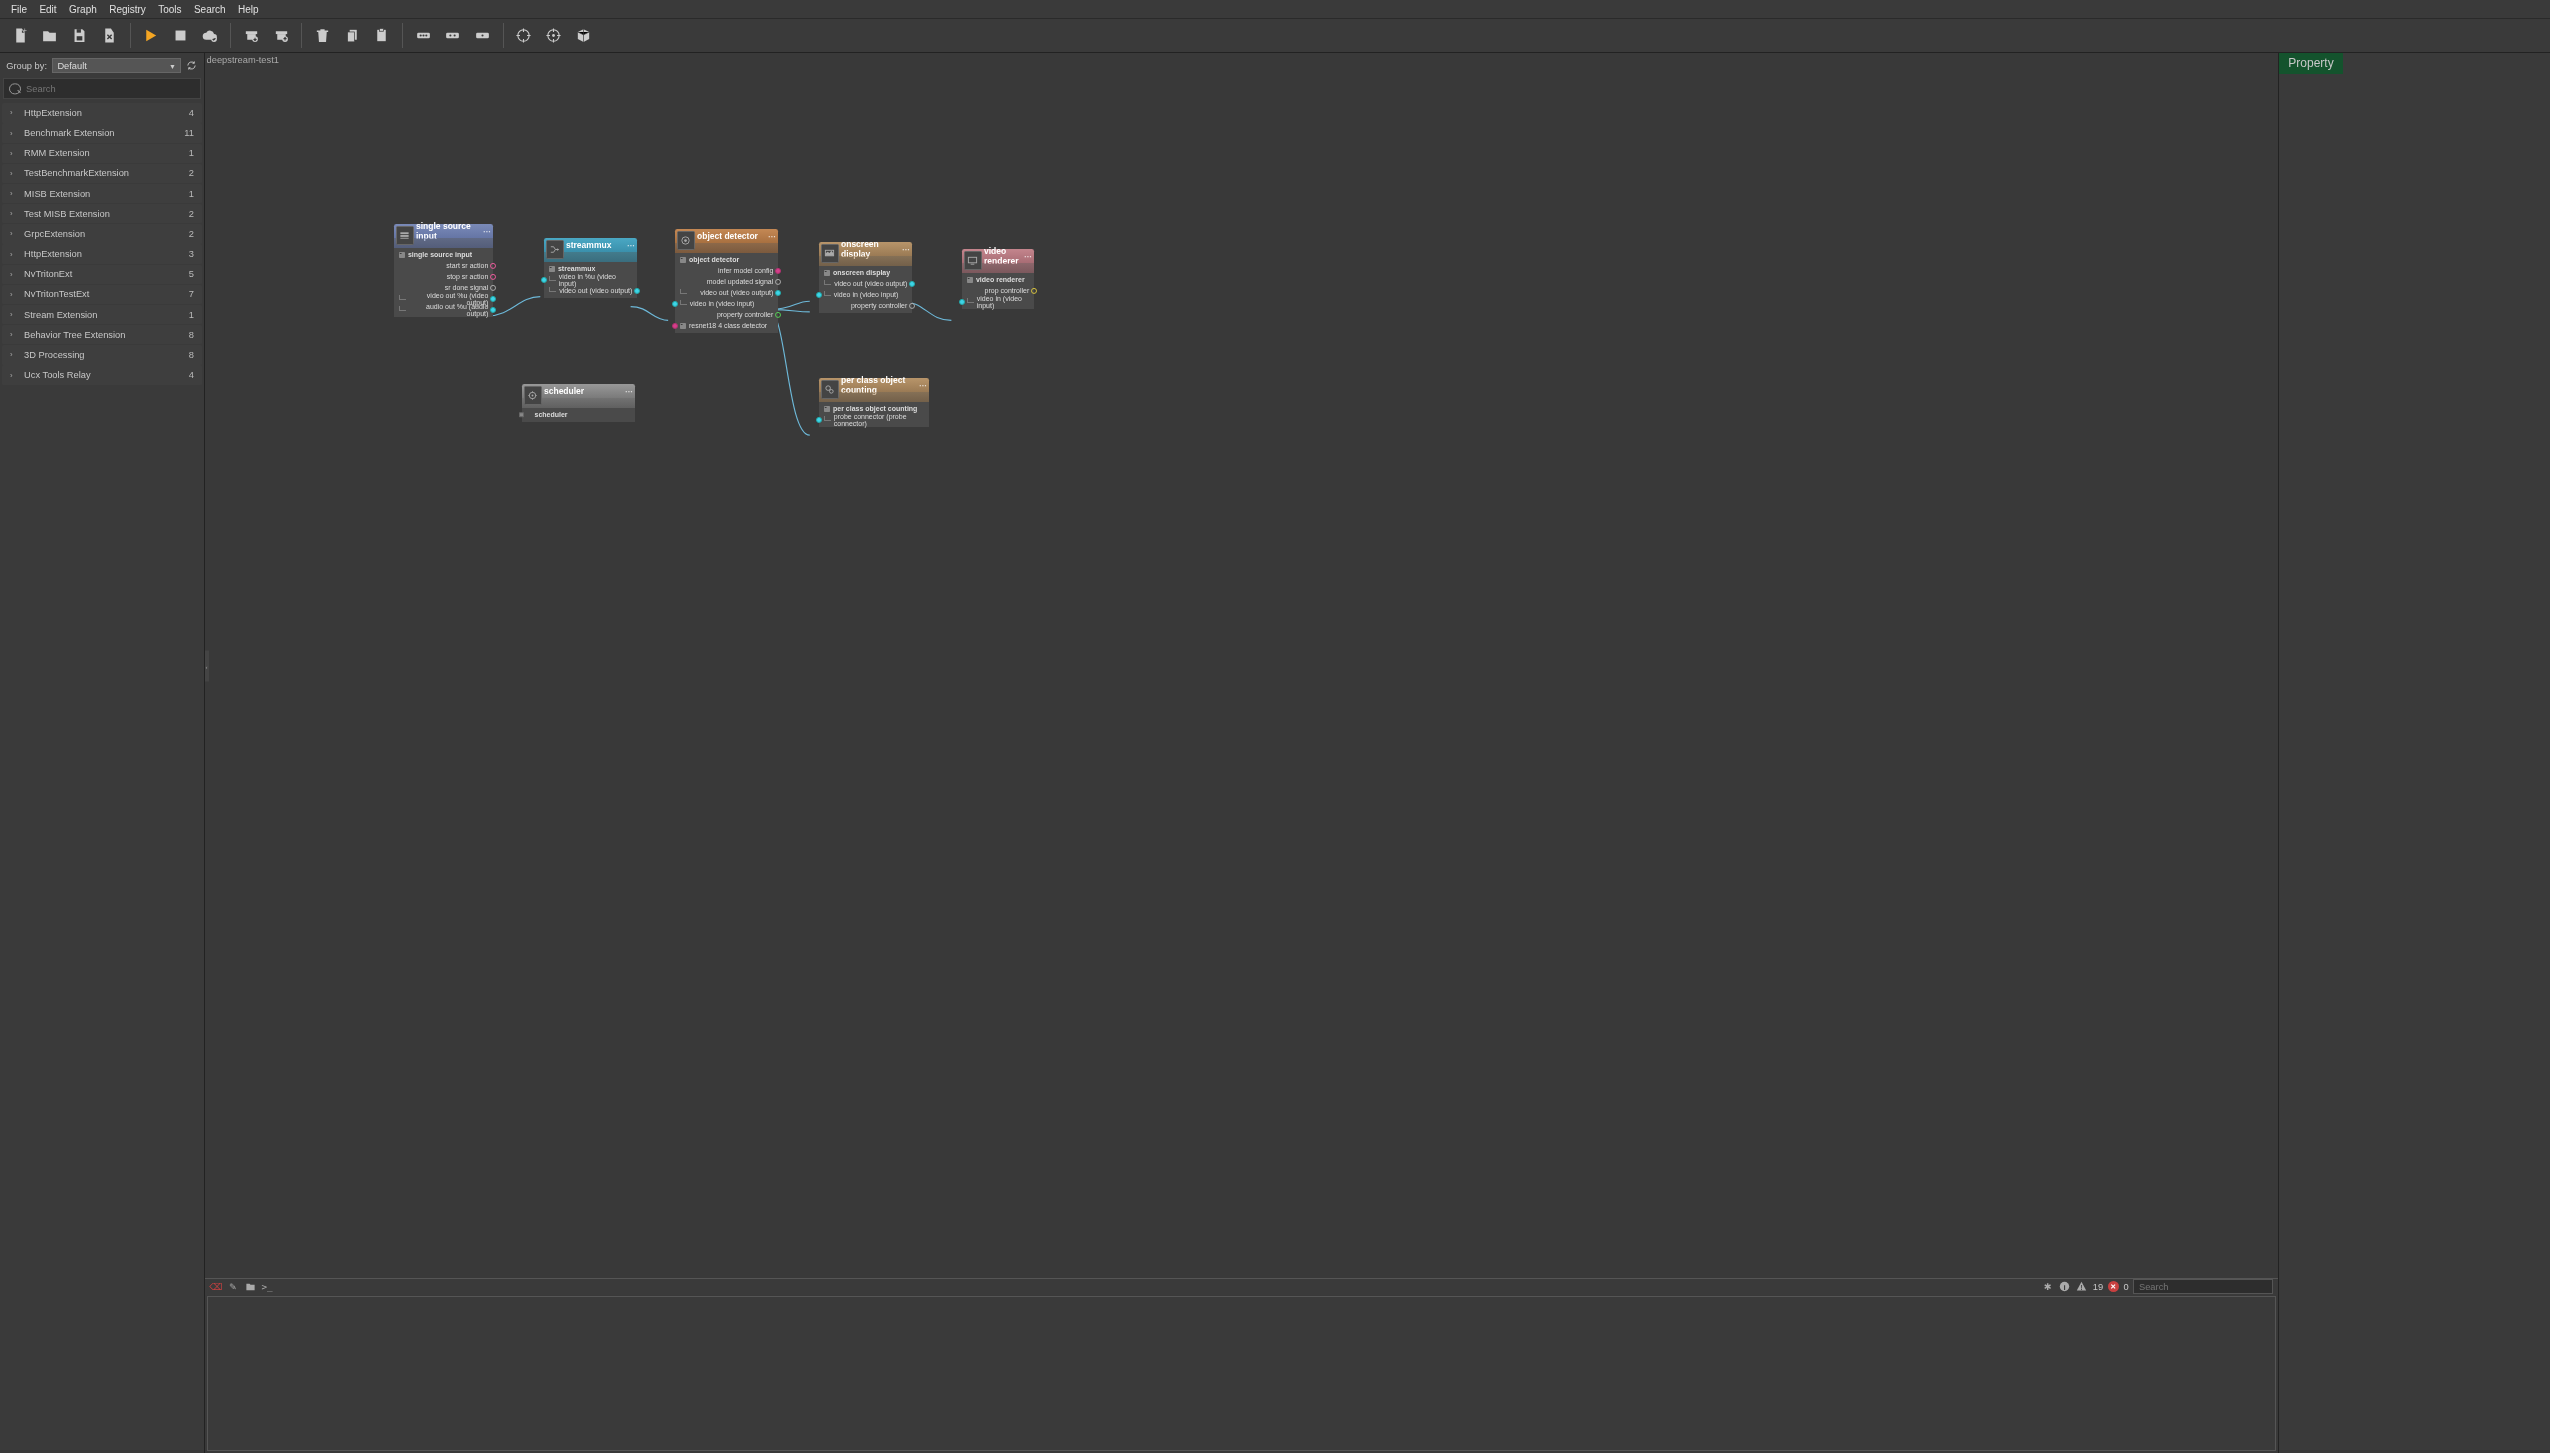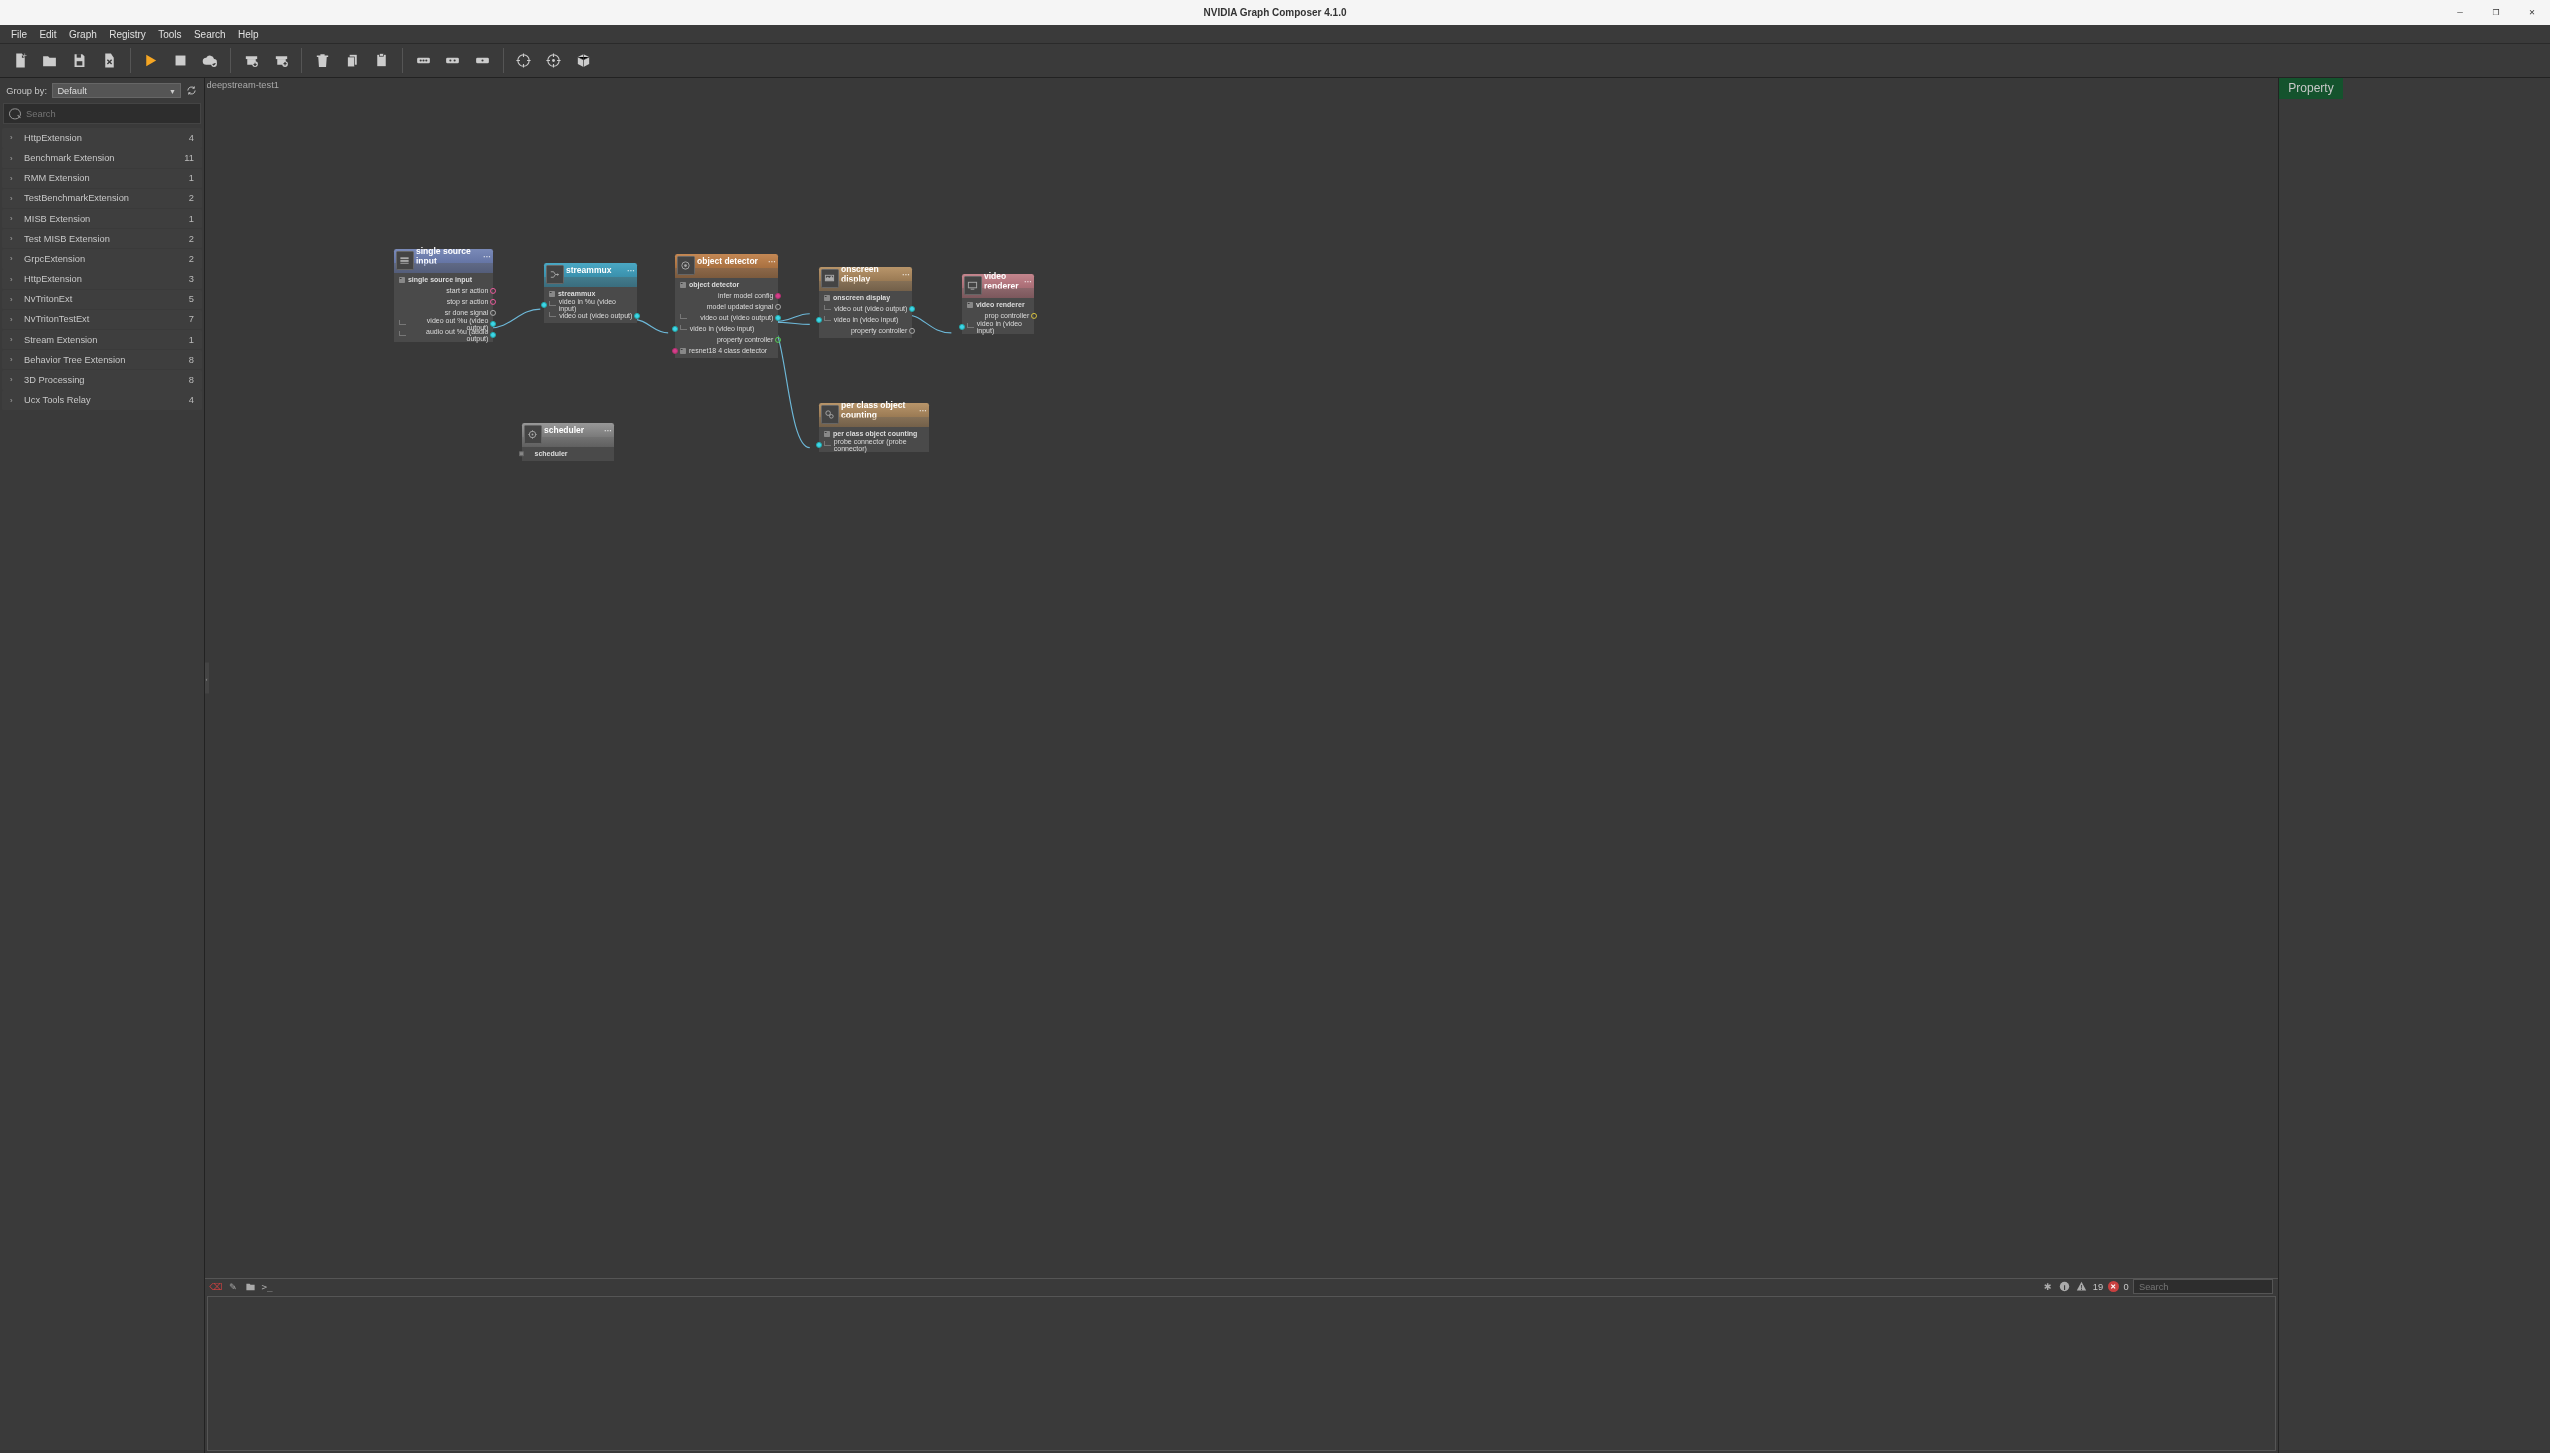--- a/index.html
+++ b/index.html
@@ -87,28 +87,20 @@
 .console { height: 155px; background: #3a3a3a; border-top: 0.8px solid #222; margin: 1.6px; border: 0.8px solid #555; }
 
 .right-panel { width: 272px; background: #3a3a3a; border-left: 0.8px solid #222; }
 .right-tab { padding: 3.1px 9.3px; background: #14532d; display: inline-block; font-size: 12px; }
 </style>
 </head>
 <body>
 
 <div class="app">
 
-  <div class="titlebar">
-    <span class="titlebar-title">NVIDIA Graph Composer 4.1.0</span>
-    <div class="window-controls">
-      <span>─</span>
-      <span>❐</span>
-      <span>✕</span>
-    </div>
-  </div>
 
   <div class="menubar">
     <span class="menubar-item">File</span>
     <span class="menubar-item">Edit</span>
     <span class="menubar-item">Graph</span>
     <span class="menubar-item">Registry</span>
     <span class="menubar-item">Tools</span>
     <span class="menubar-item">Search</span>
     <span class="menubar-item">Help</span>
   </div>
@@ -520,21 +512,21 @@
                 <span class="port out hollow" style="border-color:#d4c03f"></span>
               </div>
             <div class="node-row">
                 <span class="port in cyan"></span>
                 <span class="tree-l"></span>
                 <span class="lbl">video in (video input)</span>
               </div>
           </div>
         </div>
 
-        <div class="node" style="left:317px; top:345px; width:92px;">
+        <div class="node" style="left:317px; top:331px; width:113px;">
           <div class="node-icon">
               <svg width="11" height="11" viewBox="0 0 24 24">
                 <circle cx="12" cy="12" r="7" fill="none" stroke="#aaa" stroke-width="2"></circle>
                 <circle cx="12" cy="12" r="2" fill="#aaa"></circle>
                 <path stroke="#aaa" stroke-width="2" d="M12 3v3M12 18v3M3 12h3M18 12h3"></path>
               </svg>
             </div>
           <div class="node-header hdr-gray">
               <span>scheduler</span>
               <span class="node-menu">⋯</span>

